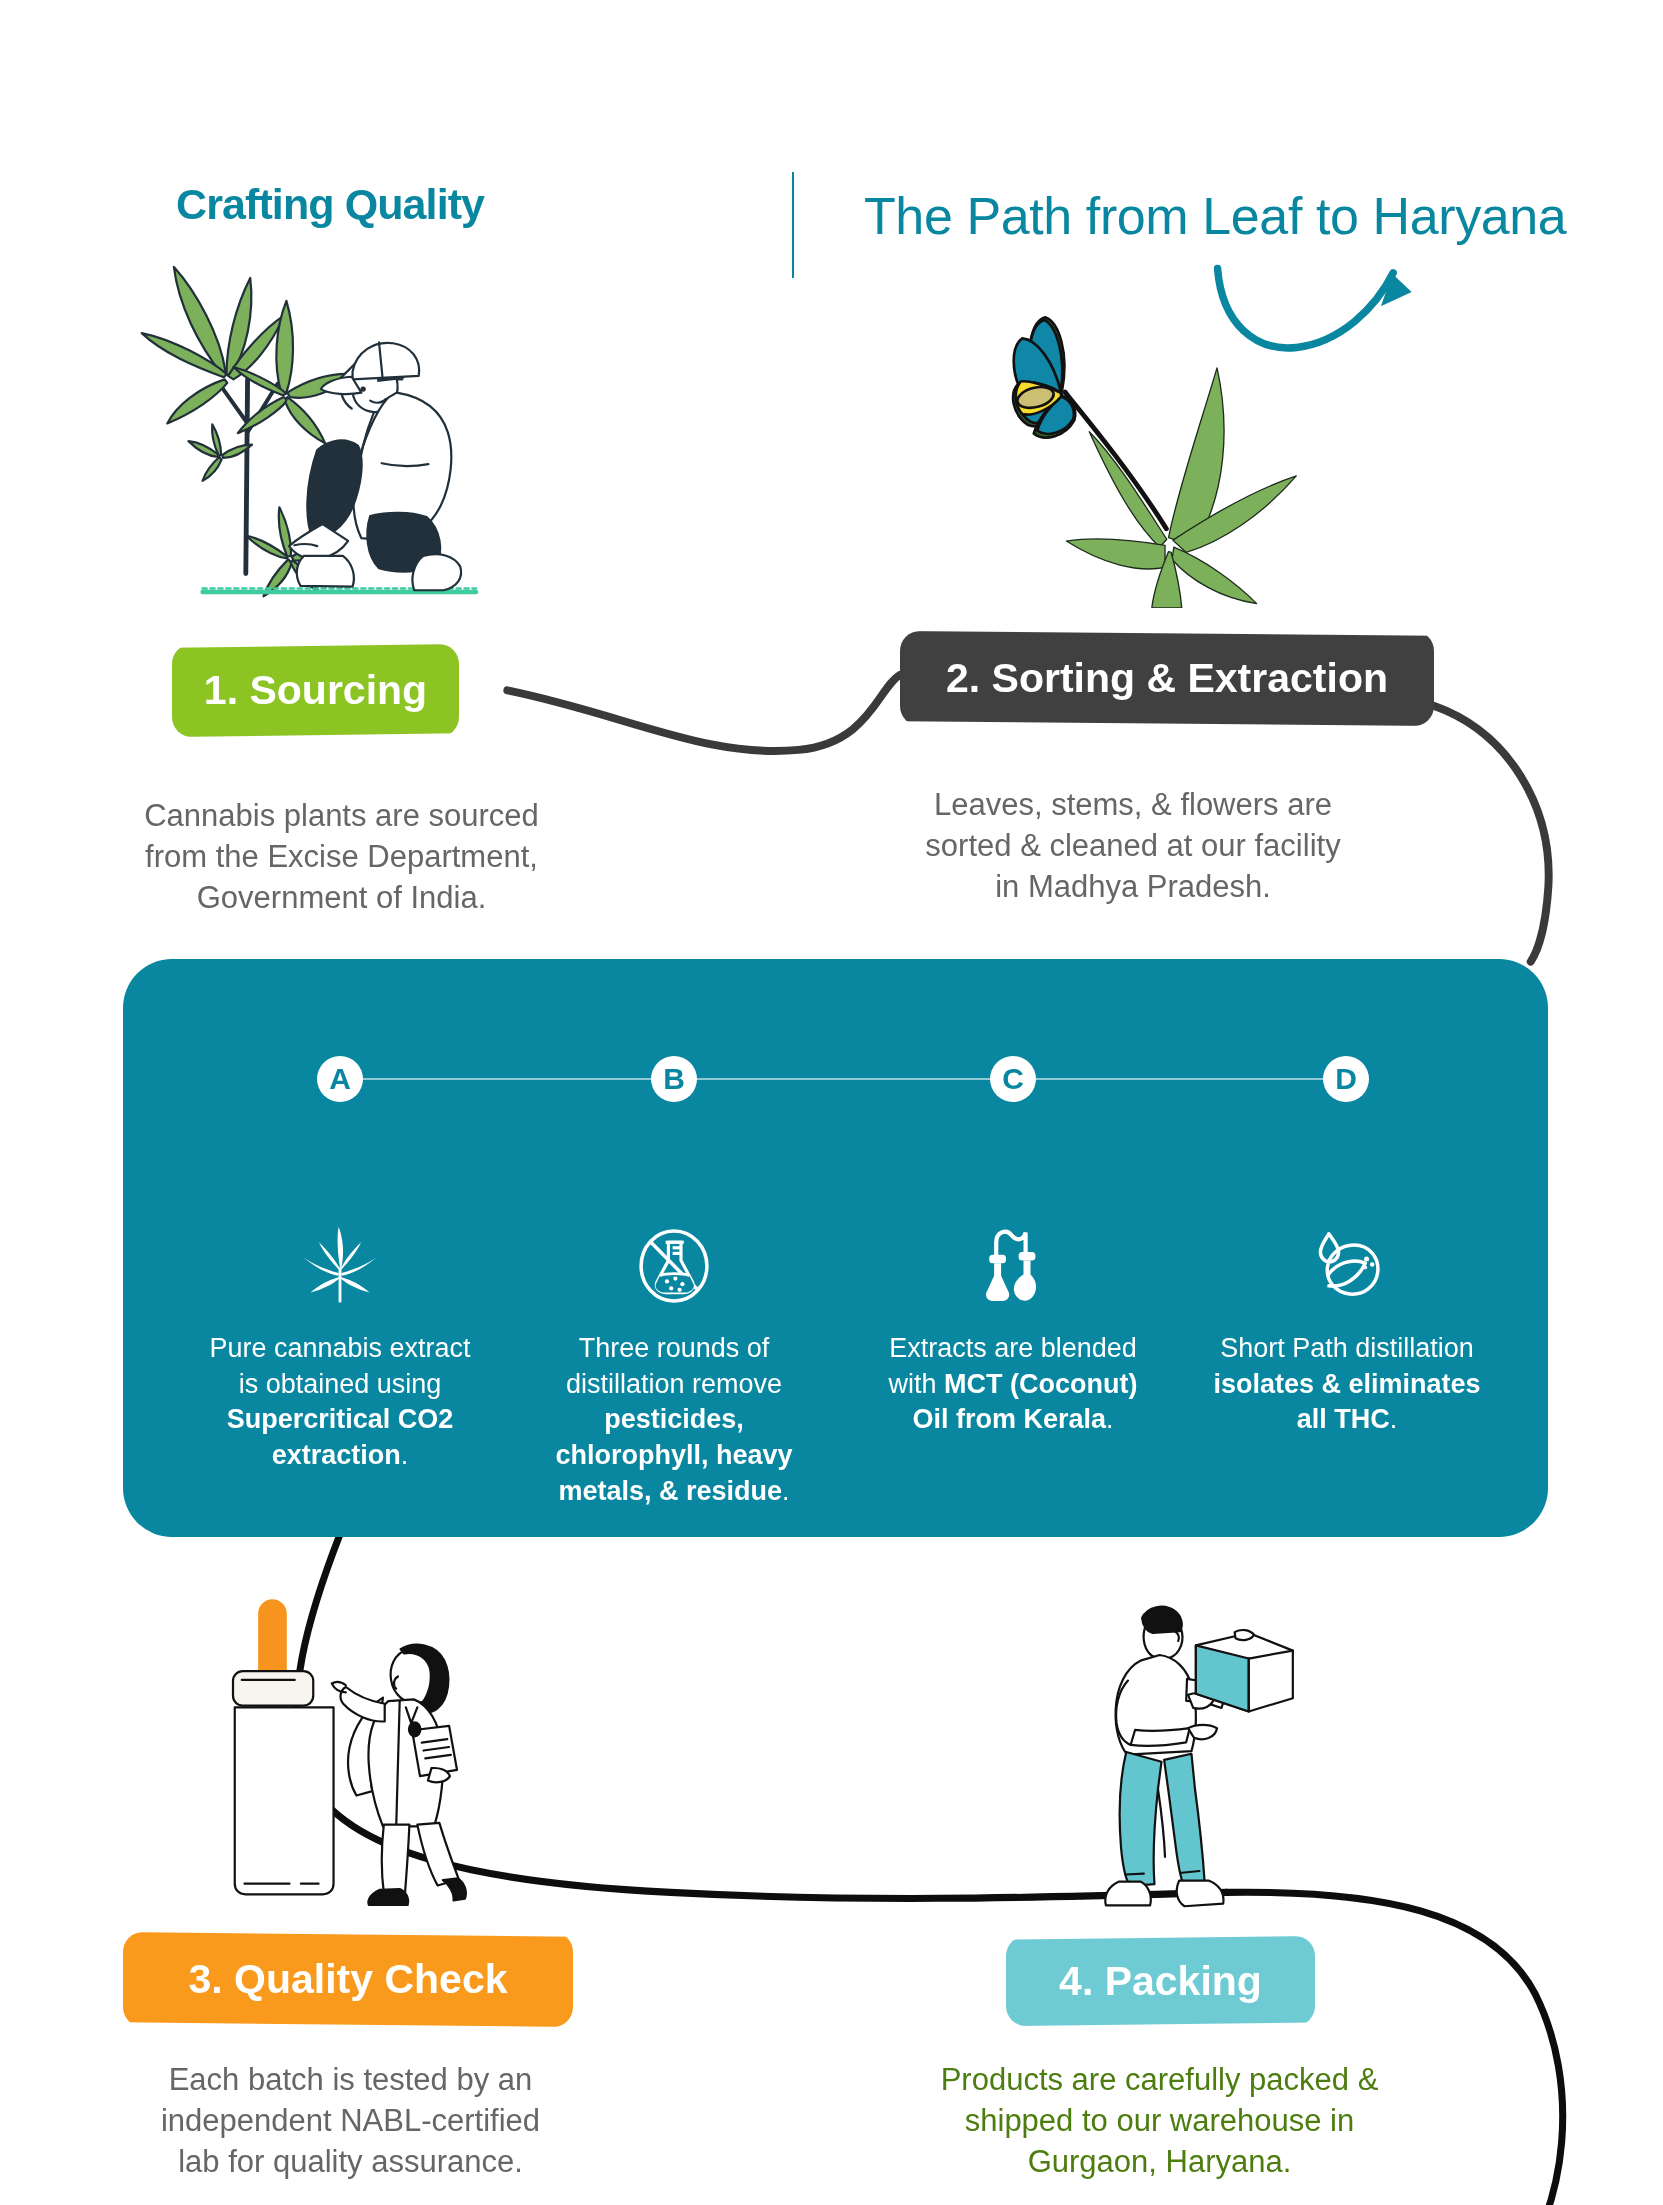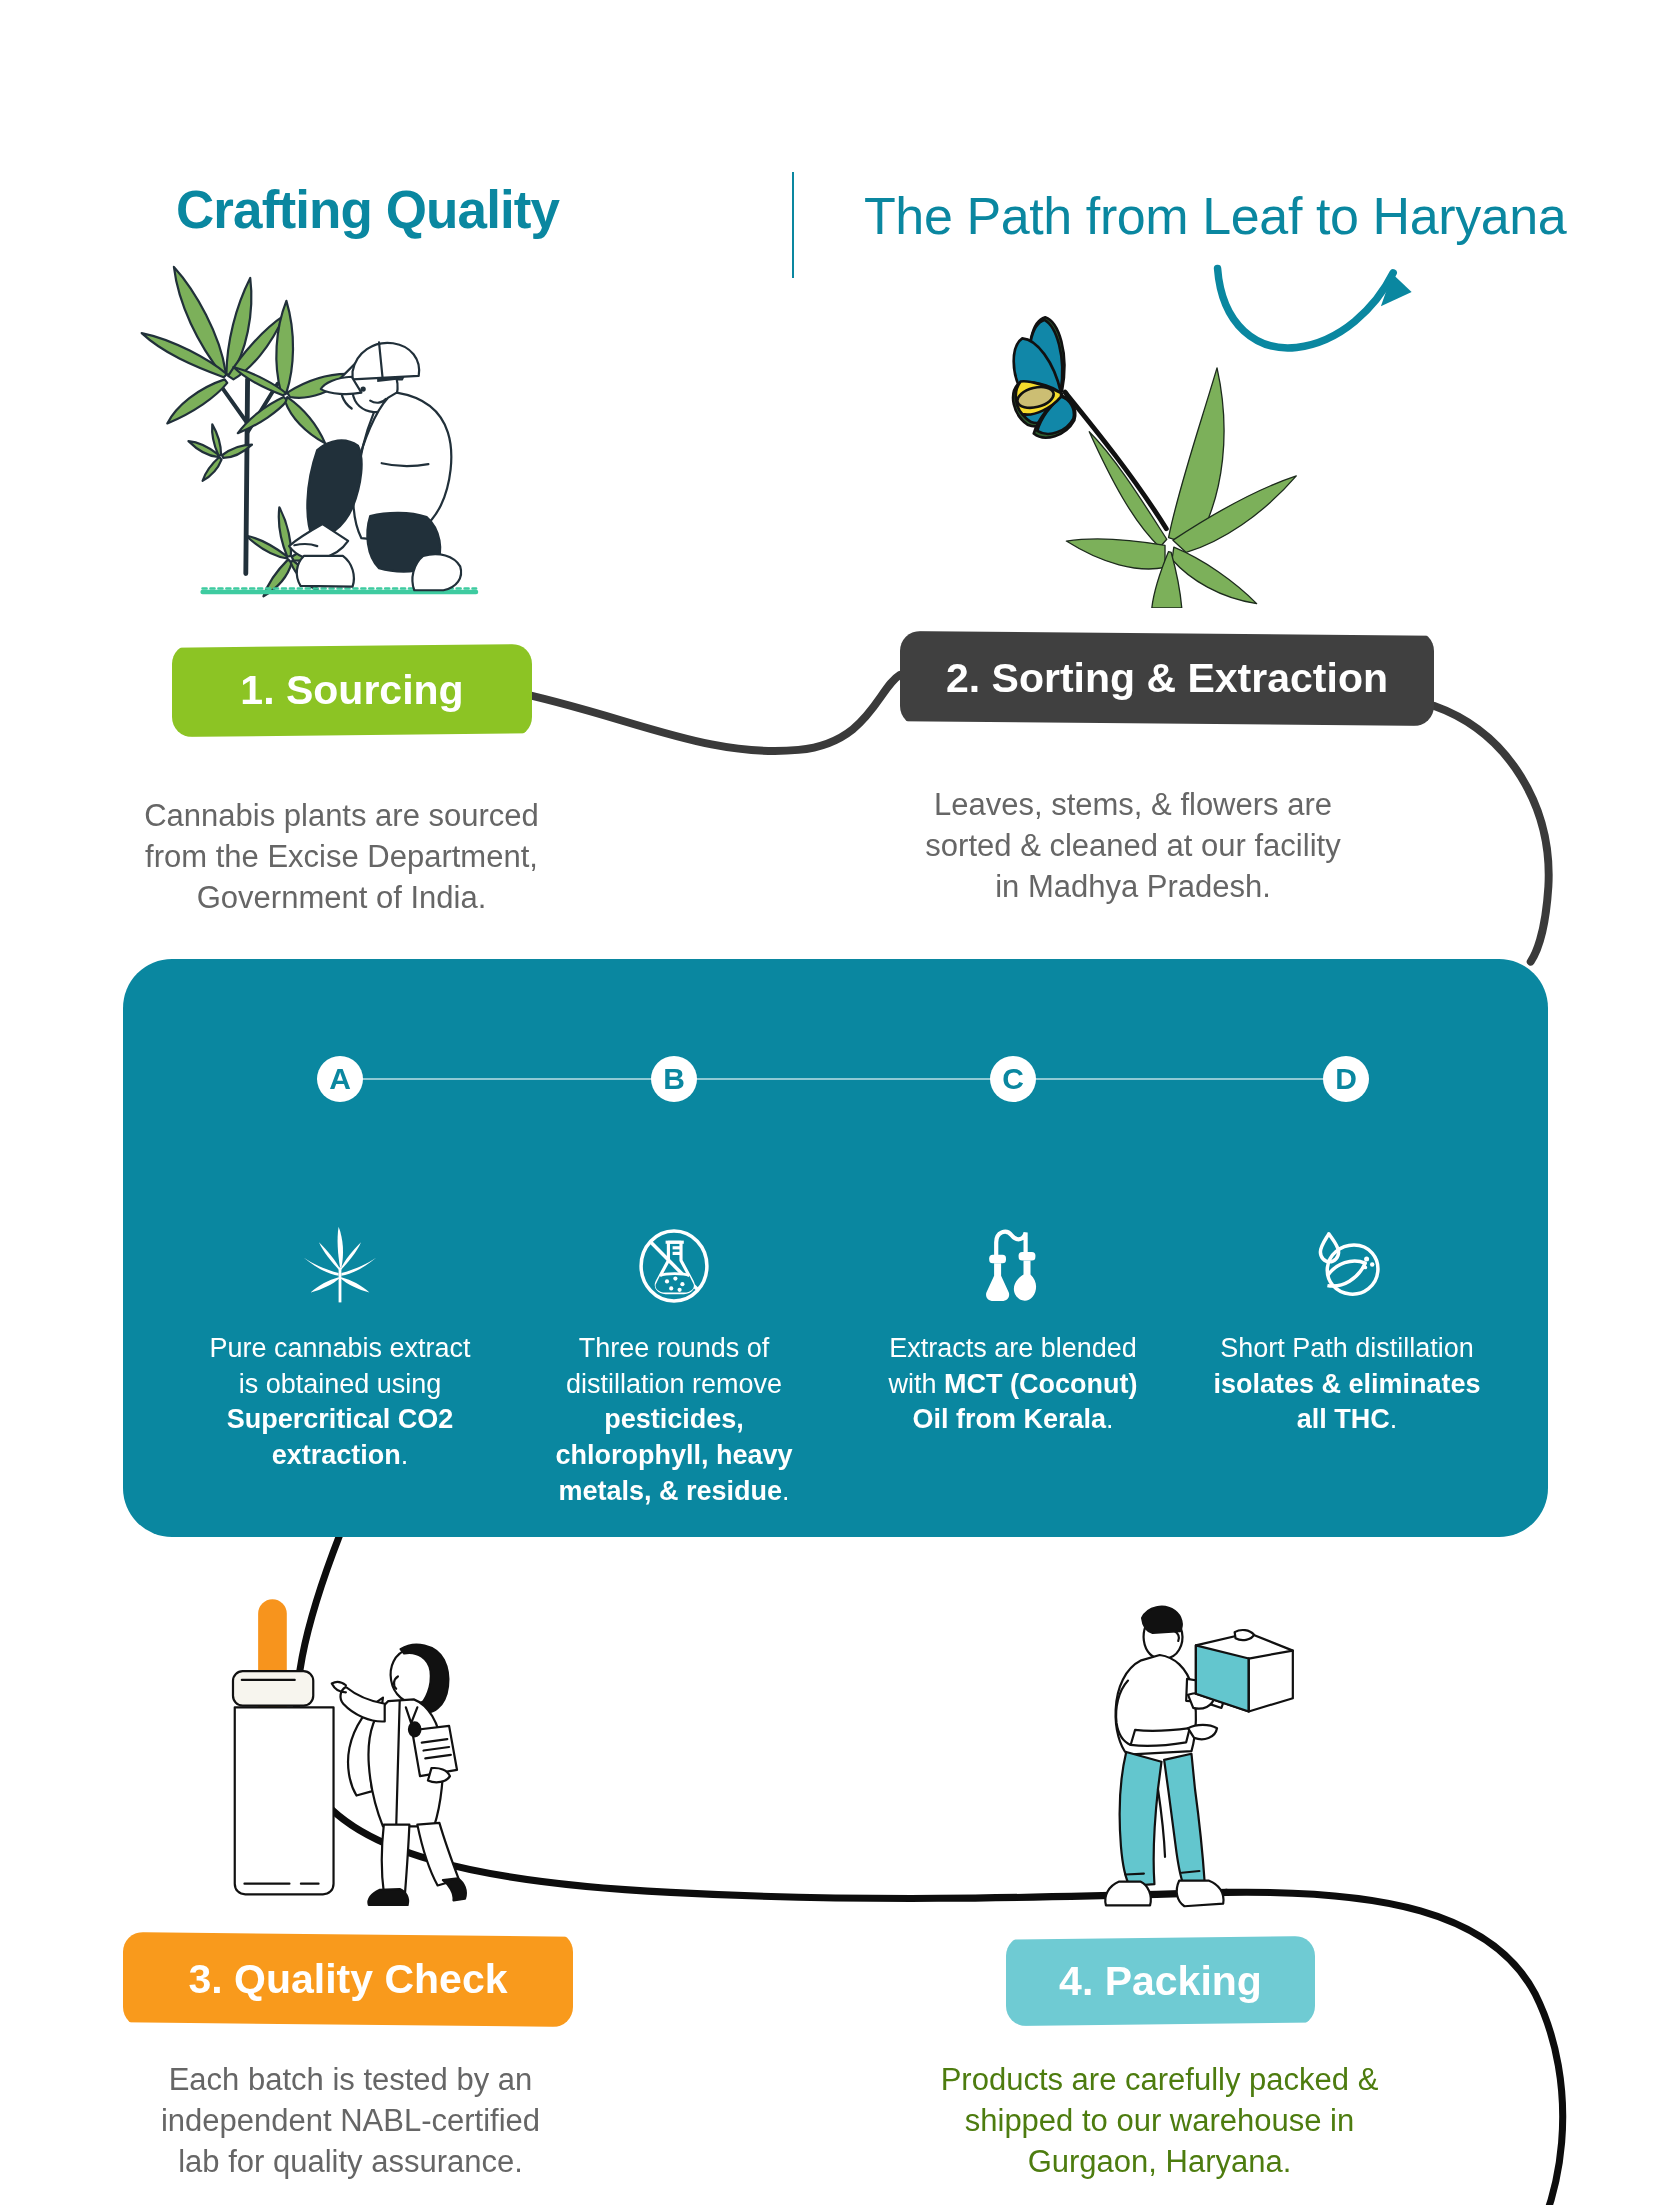--- a/index.html
+++ b/index.html
@@ -9,21 +9,21 @@
     position:relative; overflow:hidden;
     font-family:"Liberation Sans", sans-serif;
     background:#ffffff;
   }
   .stage { position:absolute; inset:0; }
 
   
   #header { position:absolute; left:0; top:88px; width:1664px; height:185px; }
   #title-main {
     position:absolute; left:176px; top:95px;
-    font-size:53px; font-weight:bold; color:#0A87A0;
+    font-size:43px; font-weight:bold; color:#0A87A0;
     letter-spacing:-0.9px; line-height:1;
   }
   #title-divider {
     position:absolute; left:792px; top:84px;
     width:2.2px; height:106px; background:#0A87A0;
   }
   #title-sub {
     position:absolute; left:864px; top:102px;
     font-size:52px; font-weight:normal; color:#0A87A0;
     letter-spacing:-0.4px; line-height:1;
@@ -41,21 +41,21 @@
   #connectors { position:absolute; left:0; top:0; width:1664px; height:2693px; pointer-events:none; }
 
   
   .badge {
     position:absolute;
     display:flex; align-items:center; justify-content:center;
     color:#ffffff; font-weight:bold; white-space:nowrap;
     border-radius:20px;
   }
   #badge-1 {
-    left:172px; top:644px; width:360px; height:93px;
+    left:172px; top:644px; width:287px; height:93px;
     background:#8CC424; font-size:41px;
     clip-path: polygon(0% 4%, 100% 0%, 100% 96%, 0% 100%);
   }
   #badge-2 {
     left:900px; top:631px; width:534px; height:95px;
     background:#0A87A0; font-size:41px;
     clip-path: polygon(0% 0%, 100% 5%, 100% 100%, 0% 95%);
   }
   #badge-3 {
     left:123px; top:1932px; width:450px; height:95px;

